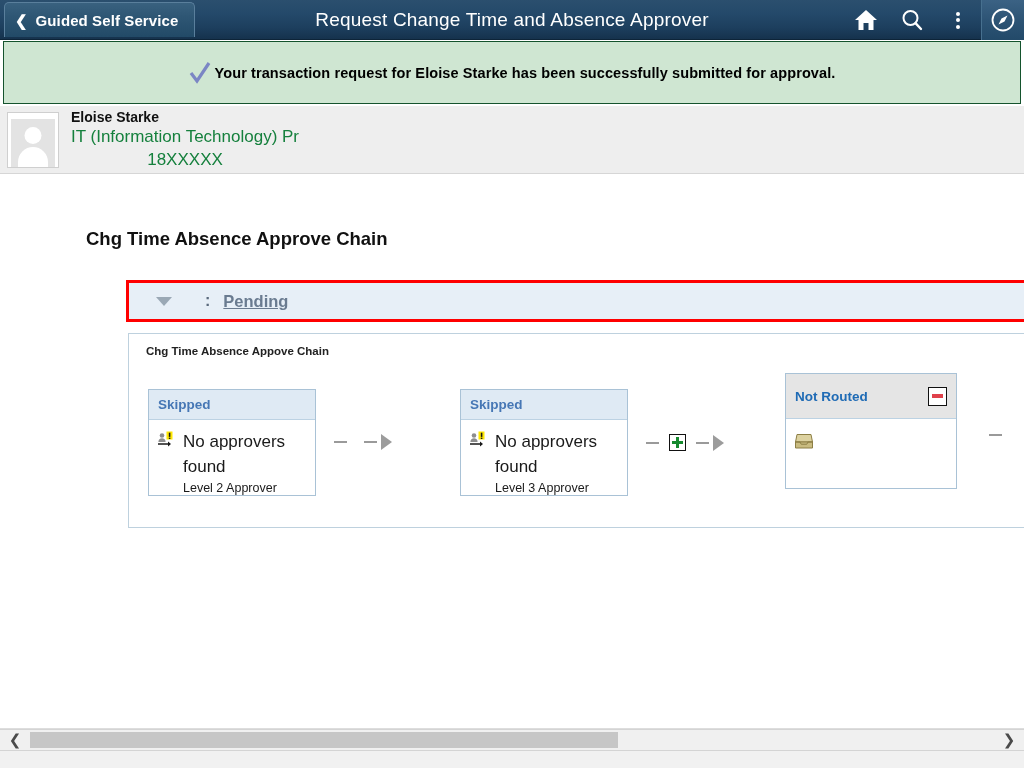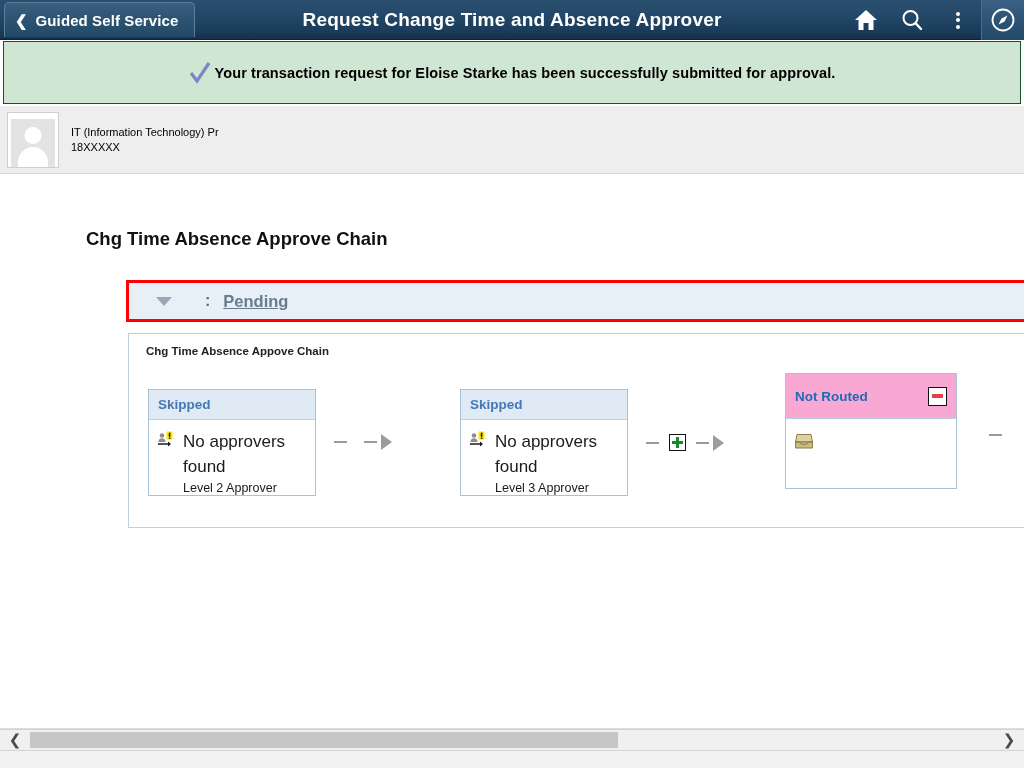--- a/index.html
+++ b/index.html
@@ -54,21 +54,21 @@
   }
   .header-title {
     position: absolute;
     left: 0; top: 0;
     width: 1024px; height: 40px;
     display: flex;
     align-items: center;
     justify-content: center;
     color: #ffffff;
     font-size: 19px;
-    font-weight: bold;
+    font-weight: normal;
     letter-spacing: .2px;
     pointer-events: none;
   }
   .header-icons {
     position: absolute;
     right: 0; top: 0;
     height: 40px;
     display: flex;
     align-items: center;
   }
@@ -167,22 +167,23 @@
   .emp-text {
     margin-left: 12px;
     line-height: 1.32;
   }
   .emp-name {
     font-size: 14px;
     font-weight: bold;
     color: #111111;
   }
   .emp-dept, .emp-id {
-    font-size: 11px;
-    color: #000000;
+    font-size: 17px;
+    color: #15803d;
+    text-align: center;
   }
 
   
   .page-title {
     position: absolute;
     left: 86px; top: 228px;
     font-size: 18.5px;
     font-weight: bold;
     color: #111111;
   }
@@ -257,21 +258,21 @@
     height: 30px;
     background: #dfeaf4;
     border-bottom: 1px solid #bcd2e3;
     display: flex;
     align-items: center;
     padding: 0 9px;
     box-sizing: border-box;
   }
   .card.c3 .card-head {
     height: 45px;
-    background: #f9a8d4;
+    background: #e5e5e5;
     justify-content: space-between;
   }
   .card-status {
     font-size: 13.5px;
     font-weight: bold;
     color: #4677b5;
   }
   .card.c3 .card-status { color: #1f6bb5; }
 
   .minus-box {
@@ -458,20 +459,21 @@
 </div>
 
 <div class="emp-strip">
   <div class="avatar">
     <div class="avatar-inner">
       <div class="avatar-head"></div>
       <div class="avatar-body"></div>
     </div>
   </div>
   <div class="emp-text">
+    <div class="emp-name">Eloise Starke</div>
     <div class="emp-dept">IT (Information Technology) Pr</div>
     <div class="emp-id">18XXXXX</div>
   </div>
 </div>
 
 <div class="page-title">Chg Time Absence Approve Chain</div>
 
 <div class="pending-row">
   <div class="pending-caret"></div>
   <div class="pending-colon">:</div>

